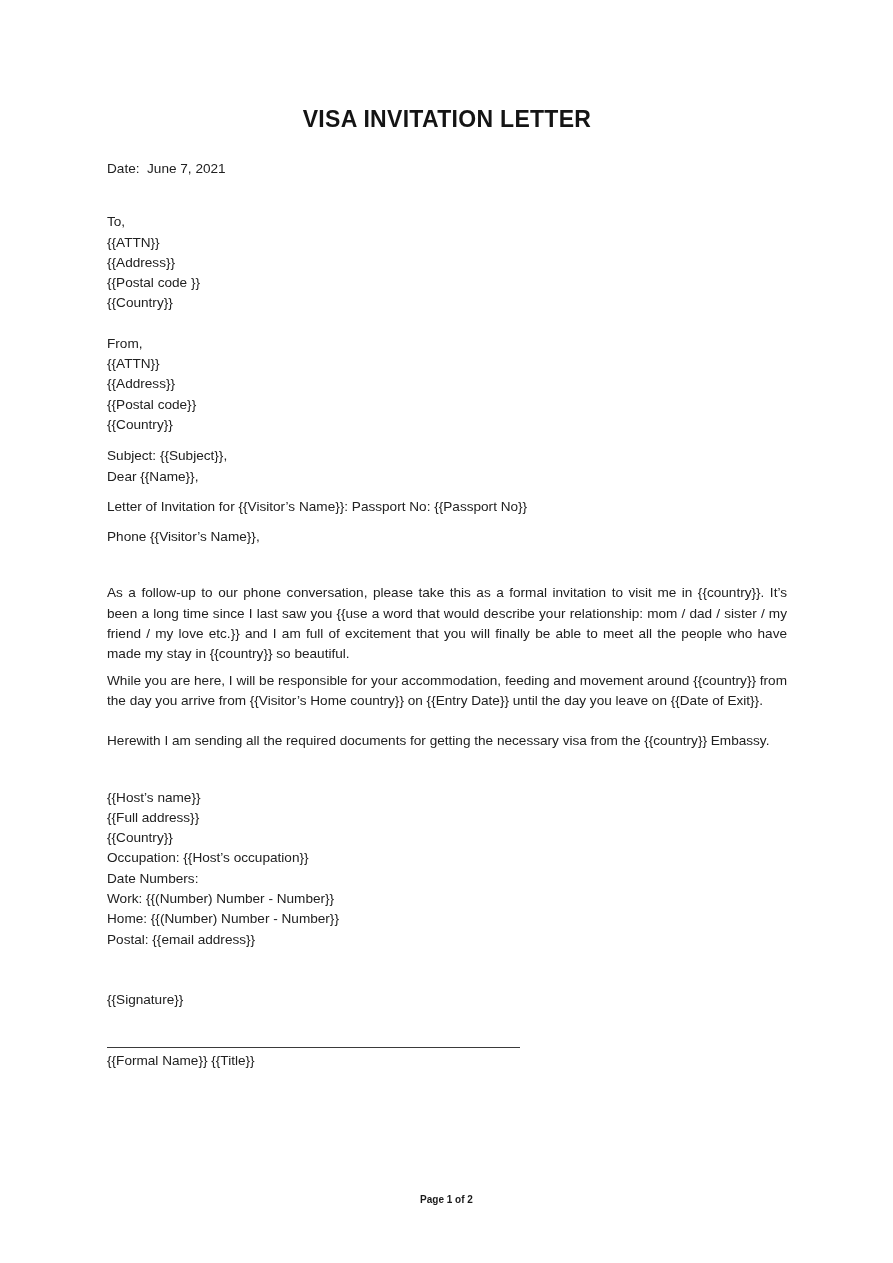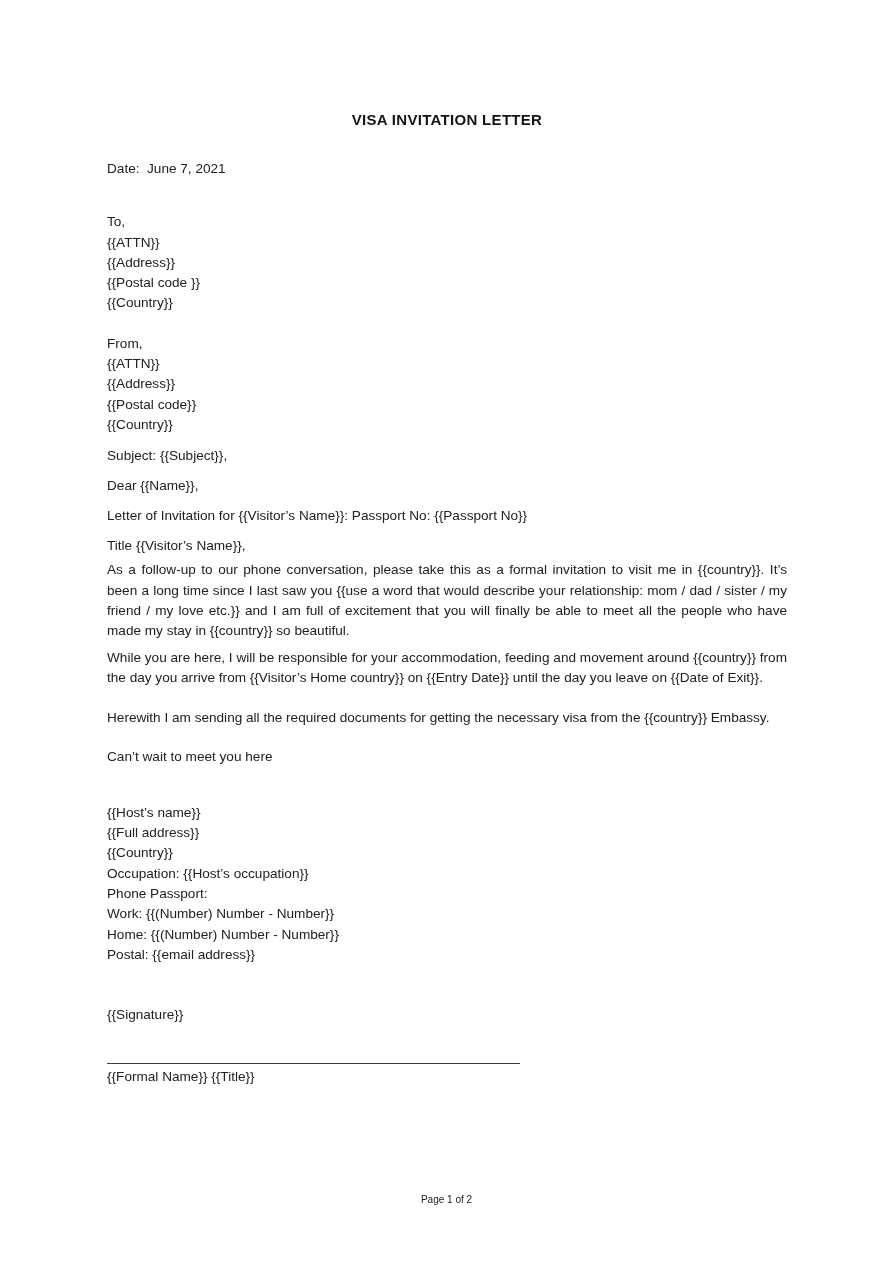--- a/index.html
+++ b/index.html
@@ -15,38 +15,38 @@
     box-sizing: border-box;
     padding: 108px 106px 0 107px;
     font-family: "Liberation Sans", sans-serif;
     font-size: 13.6px;
     line-height: 20.3px;
     color: #212121;
     overflow: hidden;
   }
   .title {
     margin: 0;
-    font-size: 15px;
+    font-size: 23px;
     line-height: 23px;
     font-weight: 700;
     text-align: center;
     letter-spacing: 0.3px;
     color: #141414;
   }
   p { margin: 0; }
   .bline { margin: 0; }
   .date-line { margin-top: 28px; white-space: pre-wrap; }
   .to-block { margin-top: 33px; }
   .from-block { margin-top: 20px; }
   .subject-line { margin-top: 11px; }
-  .salutation-1 { margin-top: 9px; }
+  .salutation-1 { }
   .reference-line { margin-top: 10px; }
   .salutation-2 { margin-top: 10px; }
   .para { text-align: justify; }
-  .para-1 { margin-top: 4px; }
+  .para-1 { margin-top: 36px; }
   .para-2 { margin-top: 6px; }
   .para-3 { margin-top: 20px; }
   .closing-line { margin-top: 18px; }
   .host-block { margin-top: 36px; }
   .signature-line { margin-top: 40px; }
   .sign-rule {
     margin-top: 37px;
     width: 413px;
     height: 0;
     border-top: 1.2px solid #3a3a3a;
@@ -54,20 +54,21 @@
   .name-line { margin-top: 3px; }
   .footer {
     position: absolute;
     left: 0;
     right: 0;
     top: 1194px;
     text-align: center;
     font-size: 10px;
     line-height: 12px;
     color: #1a1a1a;
+    font-weight: bold;
   }
 </style>
 </head>
 <body>
 
 <div class="page">
 
   <h1 class="title">VISA INVITATION LETTER</h1>
 
   <p class="date-line">Date:  June 7, 2021</p>
@@ -87,36 +88,35 @@
     <div class="bline">{{Postal code}}</div>
     <div class="bline">{{Country}}</div>
   </div>
 
   <p class="subject-line">Subject: {{Subject}},</p>
 
   <p class="salutation-1">Dear {{Name}},</p>
 
   <p class="reference-line">Letter of Invitation for {{Visitor’s Name}}: Passport No: {{Passport No}}</p>
 
-  <p class="salutation-2">Title {{Visitor’s Name}},</p>
+  <p class="salutation-2">Phone {{Visitor’s Name}},</p>
 
   <p class="para para-1">As a follow-up to our phone conversation, please take this as a formal invitation to visit me in {{country}}. It’s been a long time since I last saw you {{use a word that would describe your relationship: mom / dad / sister / my friend / my love etc.}} and I am full of excitement that you will finally be able to meet all the people who have made my stay in {{country}} so beautiful.</p>
 
   <p class="para para-2">While you are here, I will be responsible for your accommodation, feeding and movement around {{country}} from the day you arrive from {{Visitor’s Home country}} on {{Entry Date}} until the day you leave on {{Date of Exit}}.</p>
 
   <p class="para para-3">Herewith I am sending all the required documents for getting the necessary visa from the {{country}} Embassy.</p>
 
-  <p class="closing-line">Can’t wait to meet you here</p>
 
   <div class="host-block">
     <div class="bline">{{Host’s name}}</div>
     <div class="bline">{{Full address}}</div>
     <div class="bline">{{Country}}</div>
     <div class="bline">Occupation: {{Host’s occupation}}</div>
-    <div class="bline">Phone Passport:</div>
+    <div class="bline">Date Numbers:</div>
     <div class="bline">Work: {{(Number) Number - Number}}</div>
     <div class="bline">Home: {{(Number) Number - Number}}</div>
     <div class="bline">Postal: {{email address}}</div>
   </div>
 
   <p class="signature-line">{{Signature}}</p>
 
   <div class="sign-rule"></div>
 
   <p class="name-line">{{Formal Name}} {{Title}}</p>

